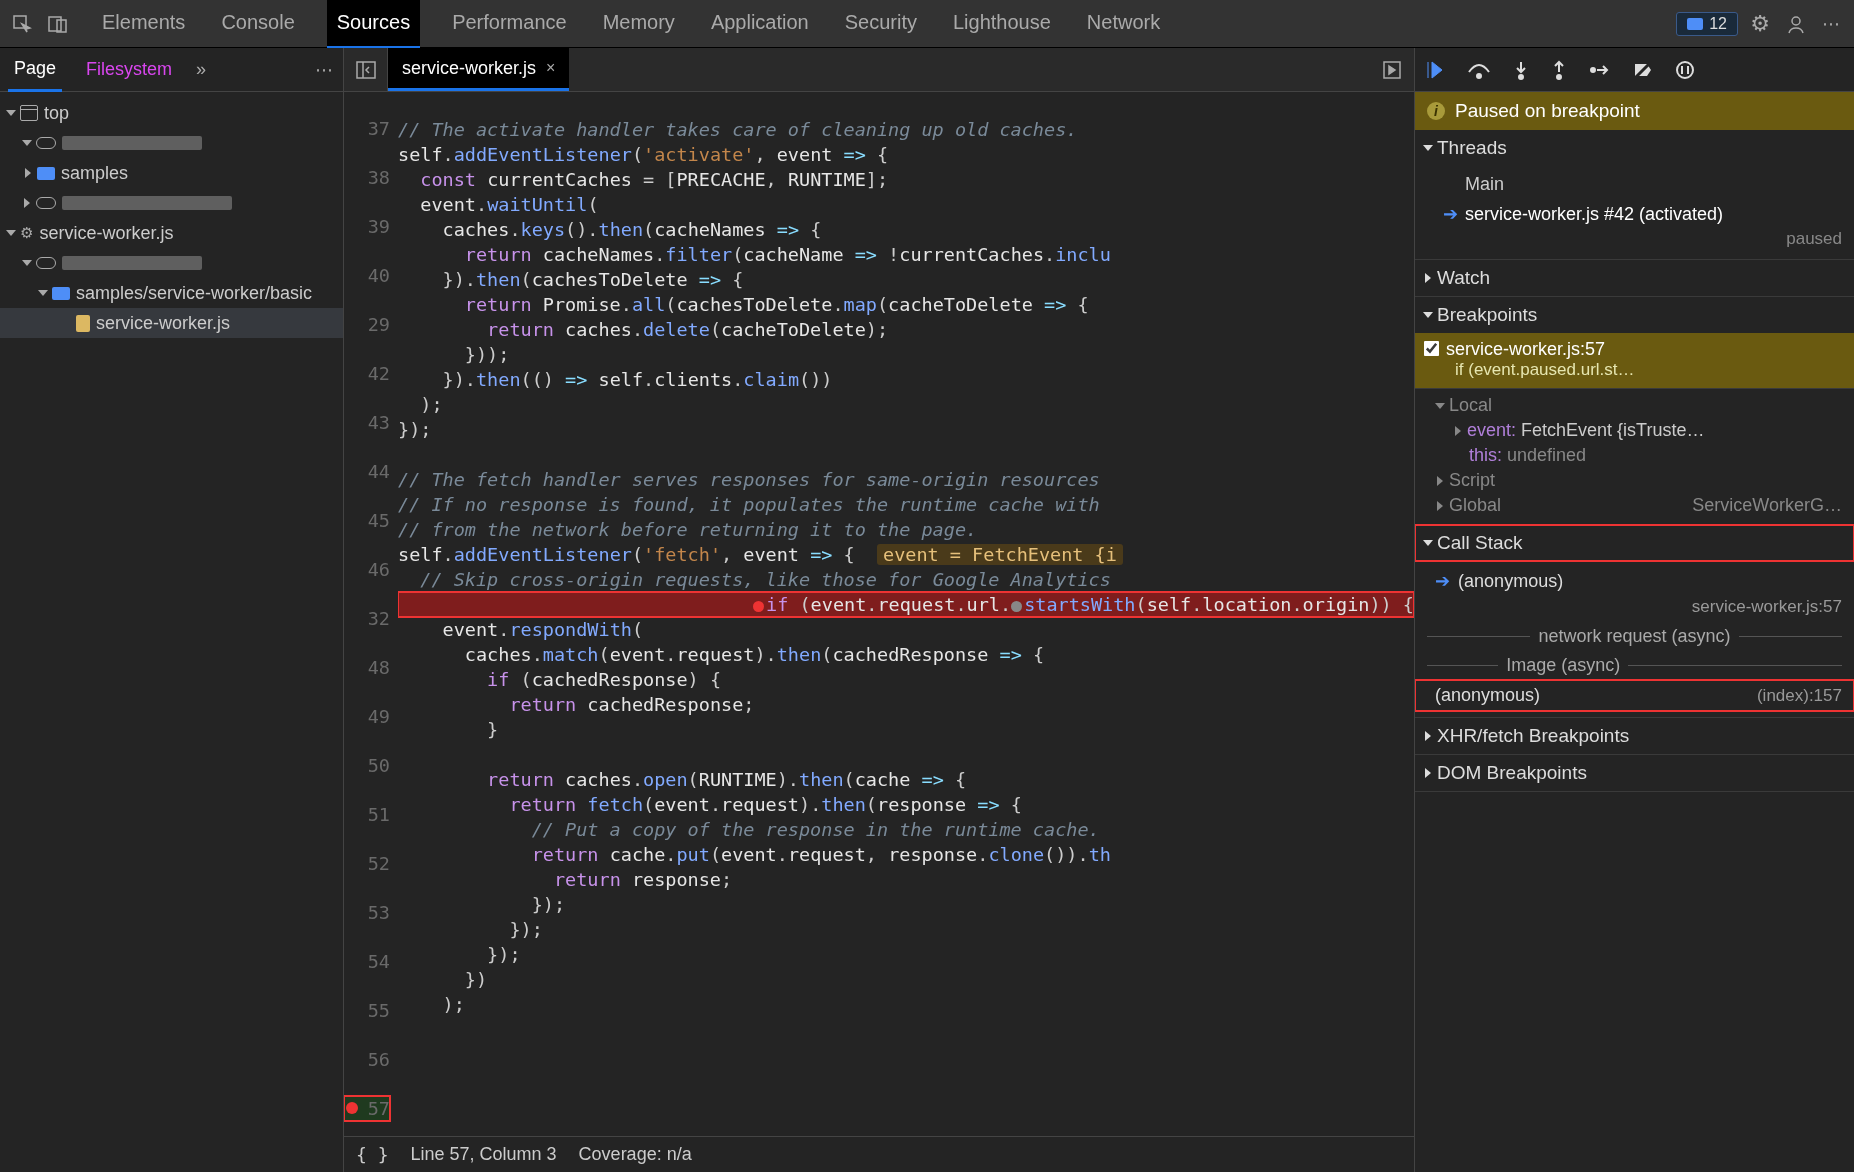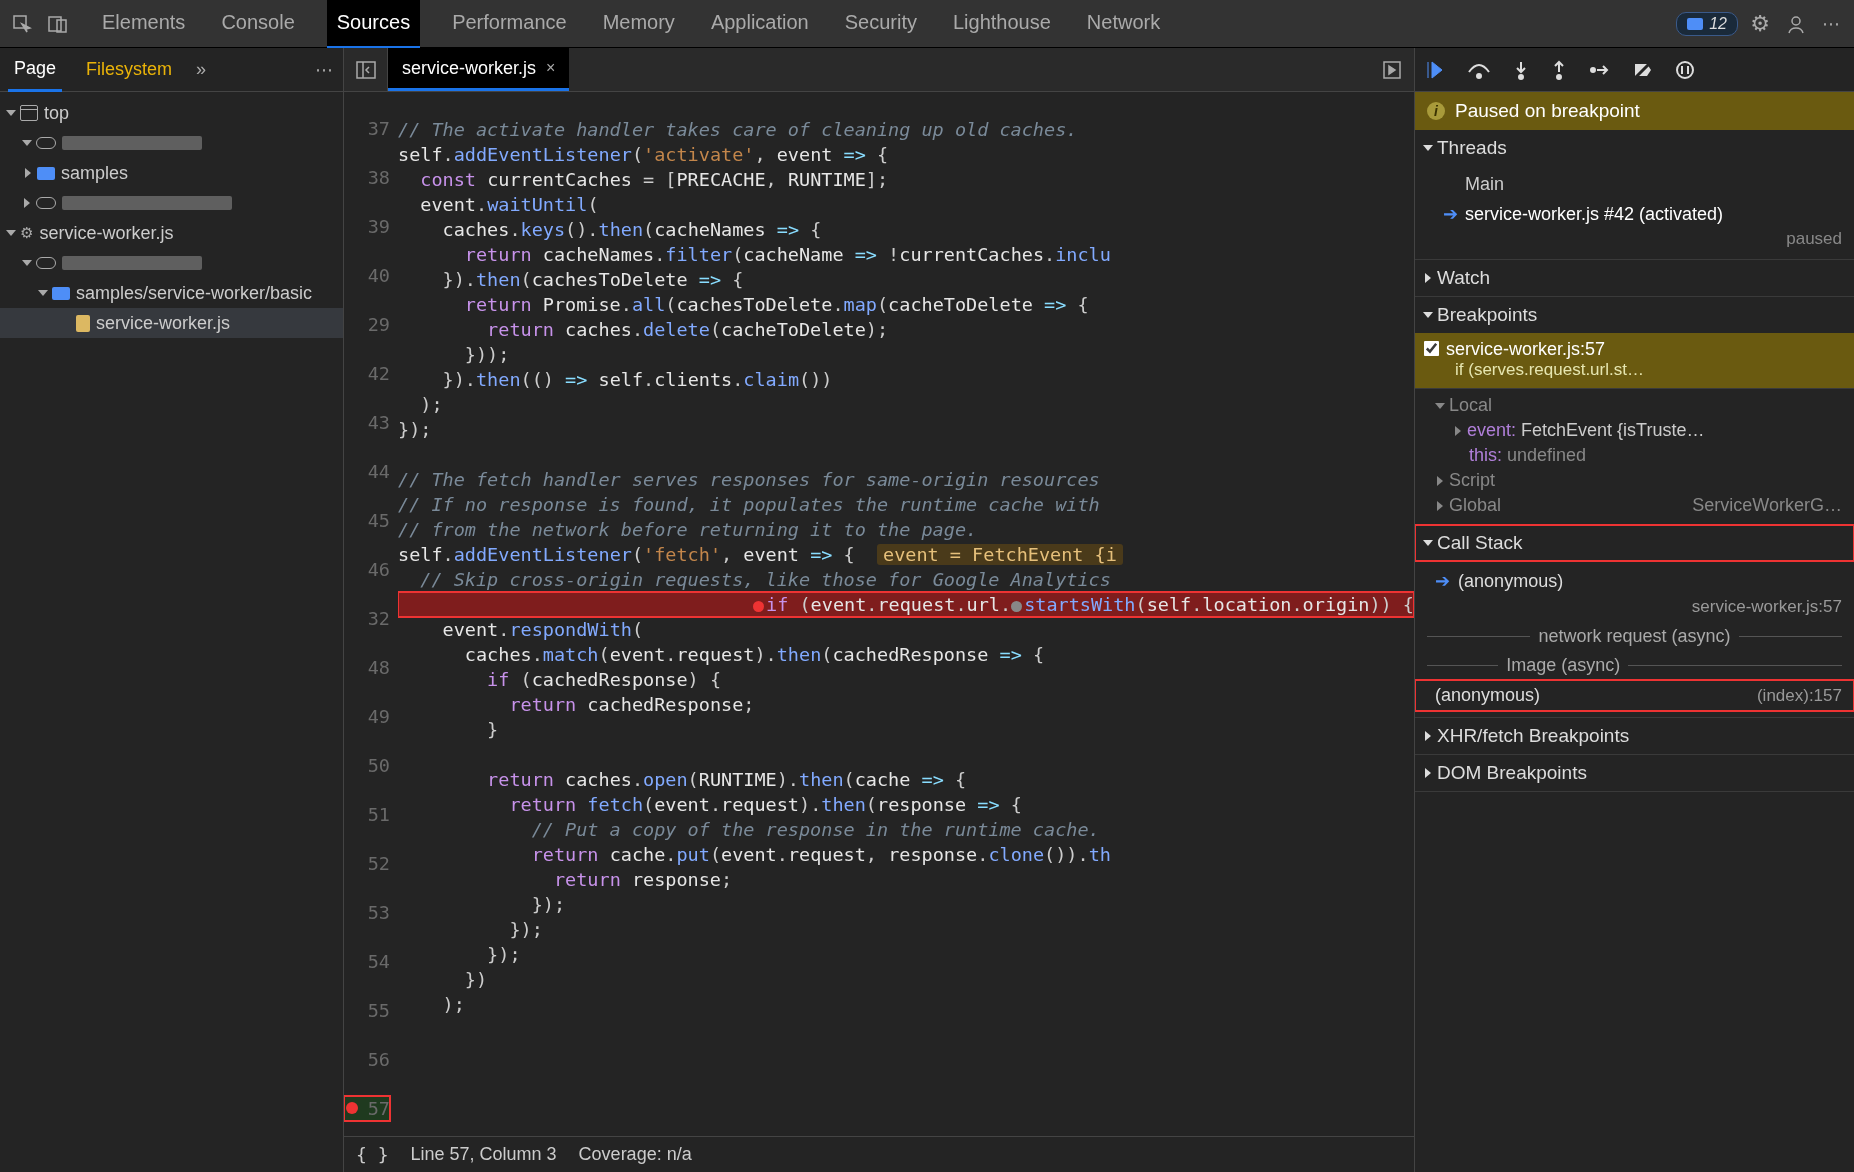--- a/index.html
+++ b/index.html
@@ -22,27 +22,27 @@
   background: #333;
   border-bottom: 1px solid #000;
   padding: 0 8px;
   gap: 8px;
 }
 .topbar .icon-btn { width: 28px; height: 28px; display:flex;align-items:center;justify-content:center; cursor:pointer; color:#aaa;}
 .topbar .tabs { display:flex; gap: 28px; margin-left: 18px; flex: 0 0 auto;}
 .topbar .tab { color:#aaa; padding: 12px 4px; cursor:pointer; font-size: 20px;}
 .topbar .tab.sel { color:#fff; border-bottom: 3px solid #1a73e8; background:#000; padding-left:10px;padding-right:10px;}
 .topbar .spacer{flex:1;}
-.topbar .issues { background:#1a2a3a; border:1px solid #3a5a8a; color:#ddd; padding:2px 10px; border-radius:10px; display:flex; align-items:center; gap:6px; font-size:16px;font-style:italic;}
+.topbar .issues { background:#1a2a3a; border:1px solid #3a5a8a; color:#ddd; padding:2px 10px; border-radius:3px; display:flex; align-items:center; gap:6px; font-size:16px;}
 .issue-dot{width:16px;height:12px;background:#4e8ef7;border-radius:2px;}
 
 .main { display:flex; height: calc(100% - 48px); }
 .navpanel { width: 344px; background:#242424; border-right:1px solid #444; display:flex; flex-direction:column;}
 .navpanel .navtabs { display:flex; align-items:center; height:44px; border-bottom:1px solid #444; padding:8px 8px; gap:18px;}
-.navpanel .navtabs .nt { color:#eab308; padding:10px 6px; cursor:pointer; font-size:18px;}
+.navpanel .navtabs .nt { color:#d946ef; padding:10px 6px; cursor:pointer; font-size:18px;}
 .navpanel .navtabs .nt.sel { color:#fff; border-bottom:3px solid #1a73e8;}
 .navpanel .navtabs .more{color:#aaa;font-size:18px;}
 .navpanel .navtabs .dots{margin-left:auto;color:#aaa;letter-spacing:2px;cursor:pointer;}
 .tree { flex:1; overflow:auto; padding-top:6px;}
 .tree-row { display:flex; align-items:center; height:30px; padding-left:8px; gap:6px; color:#ccc; cursor:pointer; white-space:nowrap;}
 .tree-row.sel { background:#36393e;}
 .tri{width:0;height:0;border-left:6px solid #aaa;border-top:5px solid transparent;border-bottom:5px solid transparent;display:inline-block;}
 .tri.down{transform:rotate(90deg);}
 .ico{width:18px;height:16px;display:inline-block;}
 .ico-window{border:1.5px solid #aaa;border-radius:2px;position:relative;}
@@ -333,21 +333,21 @@
         </div>
     </div>
 
     <div class="section">
       <div class="shead">
           <span class="tri down"></span>
           <span>Breakpoints</span>
         </div>
       <div class="bp-item">
         <div><input type="checkbox" checked="" style=""><span class="bp-label">service-worker.js:57</span></div>
-        <div class="bp-snip">if (serves.request.url.st…</div>
+        <div class="bp-snip">if (event.paused.url.st…</div>
       </div>
     </div>
 
     <div class="section">
       <div class="sbody">
         <div class="scope-row"><span class="tri down"></span><span class="grey">Local</span></div>
         <div class="scope-row" style="padding-left:40px;"><span class="tri"></span><span class="k">event:</span> <span class="v">FetchEvent {isTruste…</span></div>
         <div class="scope-row" style="padding-left:54px;"><span class="k">this:</span> <span class="grey">undefined</span></div>
         <div class="scope-row"><span class="tri"></span><span class="grey">Script</span></div>
         <div class="scope-row"><span class="tri"></span><span class="grey">Global</span> &nbsp;&nbsp;&nbsp; <span class="grey" style="float:right;">ServiceWorkerG…</span></div>

